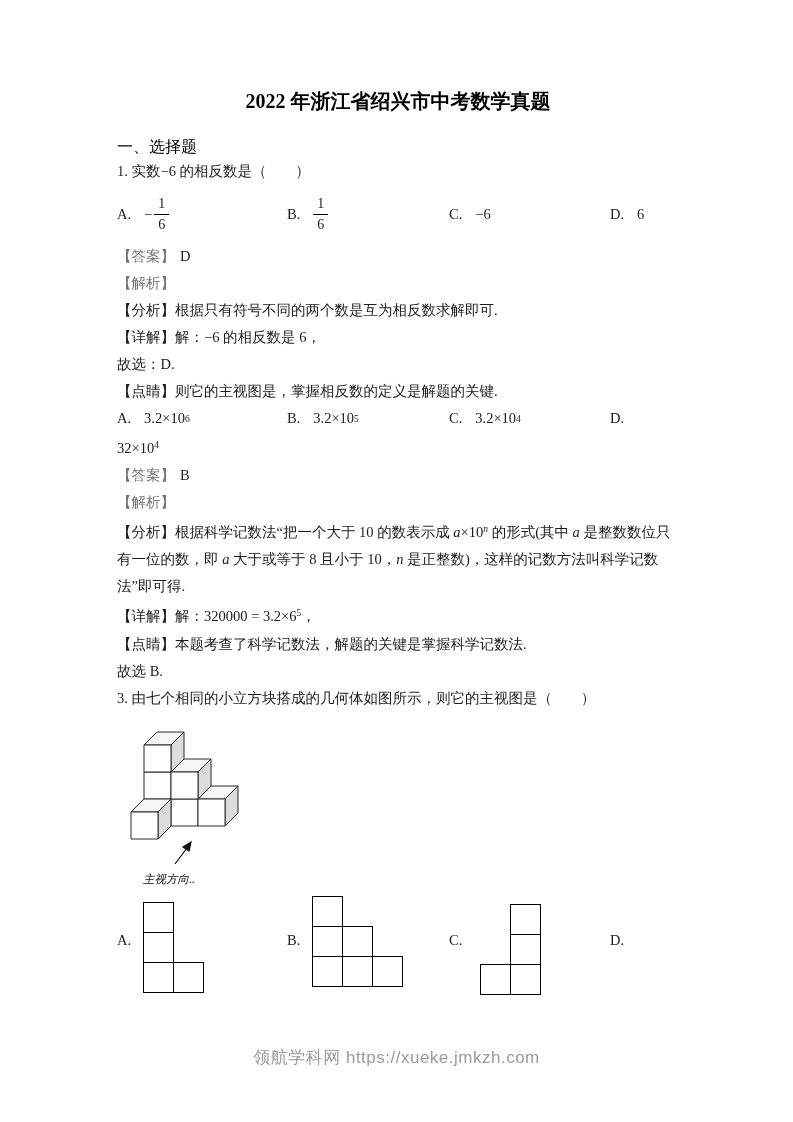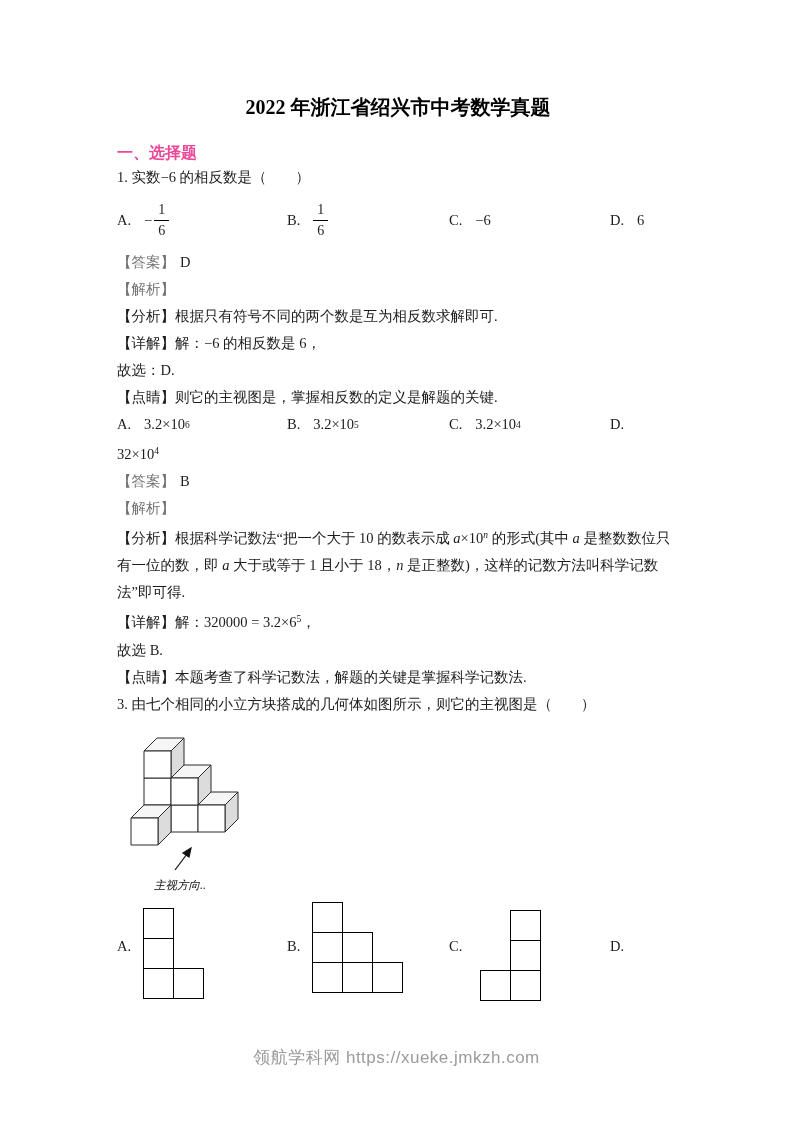--- a/index.html
+++ b/index.html
@@ -2,41 +2,41 @@
 <html><head>
 <meta charset="utf-8">
 <style>
   * { margin:0; padding:0; box-sizing:content-box; }
   html,body { background:#ffffff; }
   .page {
     position:relative; width:793px; height:1122px; background:#ffffff;
     font-family:"Liberation Serif","DejaVu Serif",serif; color:#1c1c1c;
     overflow:hidden; margin:0 auto;
   }
-  .content { position:absolute; left:117px; top:6px; width:562px; }
+  .content { position:absolute; left:117px; top:0; width:562px; }
   .doc-title { margin-top:86px; text-align:center; font-size:20px; font-weight:bold; color:#000; line-height:30px; }
-  .section-heading { margin-top:20px; font-size:16px; font-weight:bold; color:#ec4899; line-height:22px; }
+  .section-heading { margin-top:20px; font-size:16px; font-weight:normal; color:#000000; line-height:22px; }
   p.line { font-size:14.5px; line-height:27px; margin:0; }
   .q-first { margin-top:8px; }
   .tag-teal { color:#737373; }
   .ans-val { margin-left:5px; }
   .opt-row { position:relative; width:562px; }
   .row-tall { height:58px; }
   .row-line { height:27px; }
   .opt-col { position:absolute; top:0; height:100%; display:flex; align-items:center; font-size:14.5px; }
   .c1 { left:0; } .c2 { left:170px; } .c3 { left:332px; } .c4 { left:493px; }
   .opt-label { margin-right:13px; }
   .frac { display:inline-flex; flex-direction:column; align-items:center; vertical-align:middle; line-height:1; font-size:14px; }
   .fnum { display:block; padding:0 4px 3px; }
   .fden { display:block; border-top:1px solid #000; padding:3px 4px 0; }
   .minus { margin-right:2px; }
   .it { font-style:italic; }
   .sup { font-size:9.5px; vertical-align:0.55em; }
   .figure-block { margin-top:4px; margin-left:12px; }
-  .figure-label { font-size:11.5px; font-style:italic; line-height:14px; margin-left:25px; color:#111; }
+  .figure-label { font-size:11.5px; font-style:italic; line-height:14px; margin-left:14px; color:#111; }
   .q3-row { height:100px; margin-top:10px; }
   .q3-label { position:absolute; font-size:14.5px; top:36px; }
   .grid-fig { position:absolute; }
   .ga { left:26px; top:6px; } .gb { left:195px; top:0px; } .gc { left:363px; top:8px; }
   .gcell { position:absolute; background:#fff; border:1px solid #000; box-sizing:border-box; }
   .footer { position:absolute; left:0; width:793px; top:1046px; text-align:center;
     font-family:"Liberation Sans","DejaVu Sans",sans-serif; font-size:17px; color:#9b9b9b; letter-spacing:0.5px; }
 </style>
 </head>
 <body>
@@ -102,24 +102,24 @@
       </span>
       <span class="opt-col c4">
         <span class="opt-label">D.</span>
       </span>
     </div>
 
     <p class="line"><span>32×10</span><span class="sup">4</span></p>
 
     <p class="line"><span class="tag-teal">【答案】</span><span class="ans-val">B</span></p>
     <p class="line"><span class="tag-teal">【解析】</span></p>
-    <p class="line"><span>【分析】根据科学记数法“把一个大于 10 的数表示成 </span><span class="it">a</span><span>×10</span><span class="sup it">n</span><span> 的形式(其中 </span><span class="it">a</span><span> 是整数数位只有一位的数，即 </span><span class="it">a</span><span> 大于或等于 1 且小于 18，</span><span class="it">n</span><span> 是正整数)，这样的记数方法叫科学记数法”即可得.</span></p>
+    <p class="line"><span>【分析】根据科学记数法“把一个大于 10 的数表示成 </span><span class="it">a</span><span>×10</span><span class="sup it">n</span><span> 的形式(其中 </span><span class="it">a</span><span> 是整数数位只有一位的数，即 </span><span class="it">a</span><span> 大于或等于 8 且小于 10，</span><span class="it">n</span><span> 是正整数)，这样的记数方法叫科学记数法”即可得.</span></p>
     <p class="line"><span>【详解】解：</span><span>320000 = 3.2×6</span><span class="sup">5</span><span>，</span></p>
+    <p class="line">【点睛】本题考查了科学记数法，解题的关键是掌握科学记数法.</p>
     <p class="line">故选 B.</p>
-    <p class="line">【点睛】本题考查了科学记数法，解题的关键是掌握科学记数法.</p>
 
     <p class="line">3. 由七个相同的小立方块搭成的几何体如图所示，则它的主视图是（　　）</p>
 
     <div class="figure-block">
       <svg width="120" height="152" viewBox="0 0 120 152">
         <g stroke="#2b2b2b" stroke-width="1" stroke-linejoin="round">
 
           <polygon points="15,83 28,70 55,70 42,83" fill="#f6f6f6"></polygon>
           <polygon points="42,83 55,70 55,97 42,110" fill="#dcdcdc"></polygon>
           <rect x="15" y="83" width="27" height="27" fill="#ffffff"></rect>

